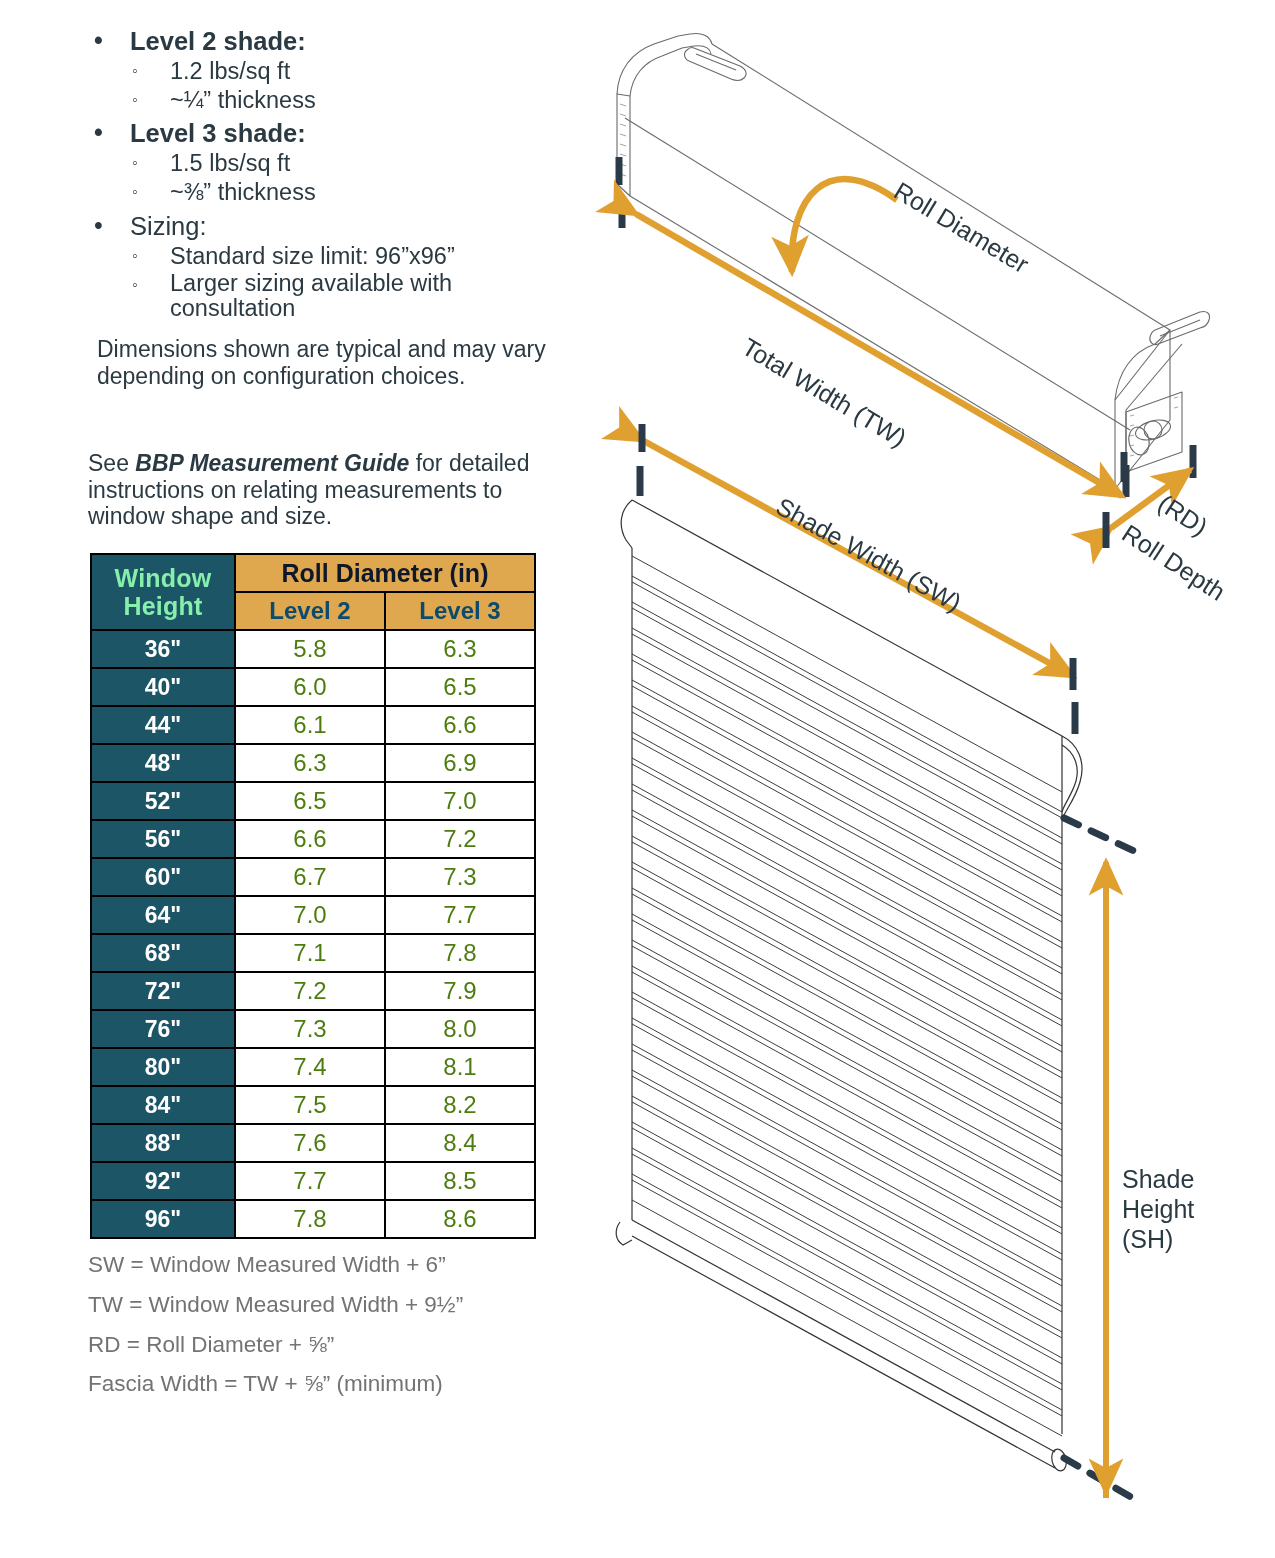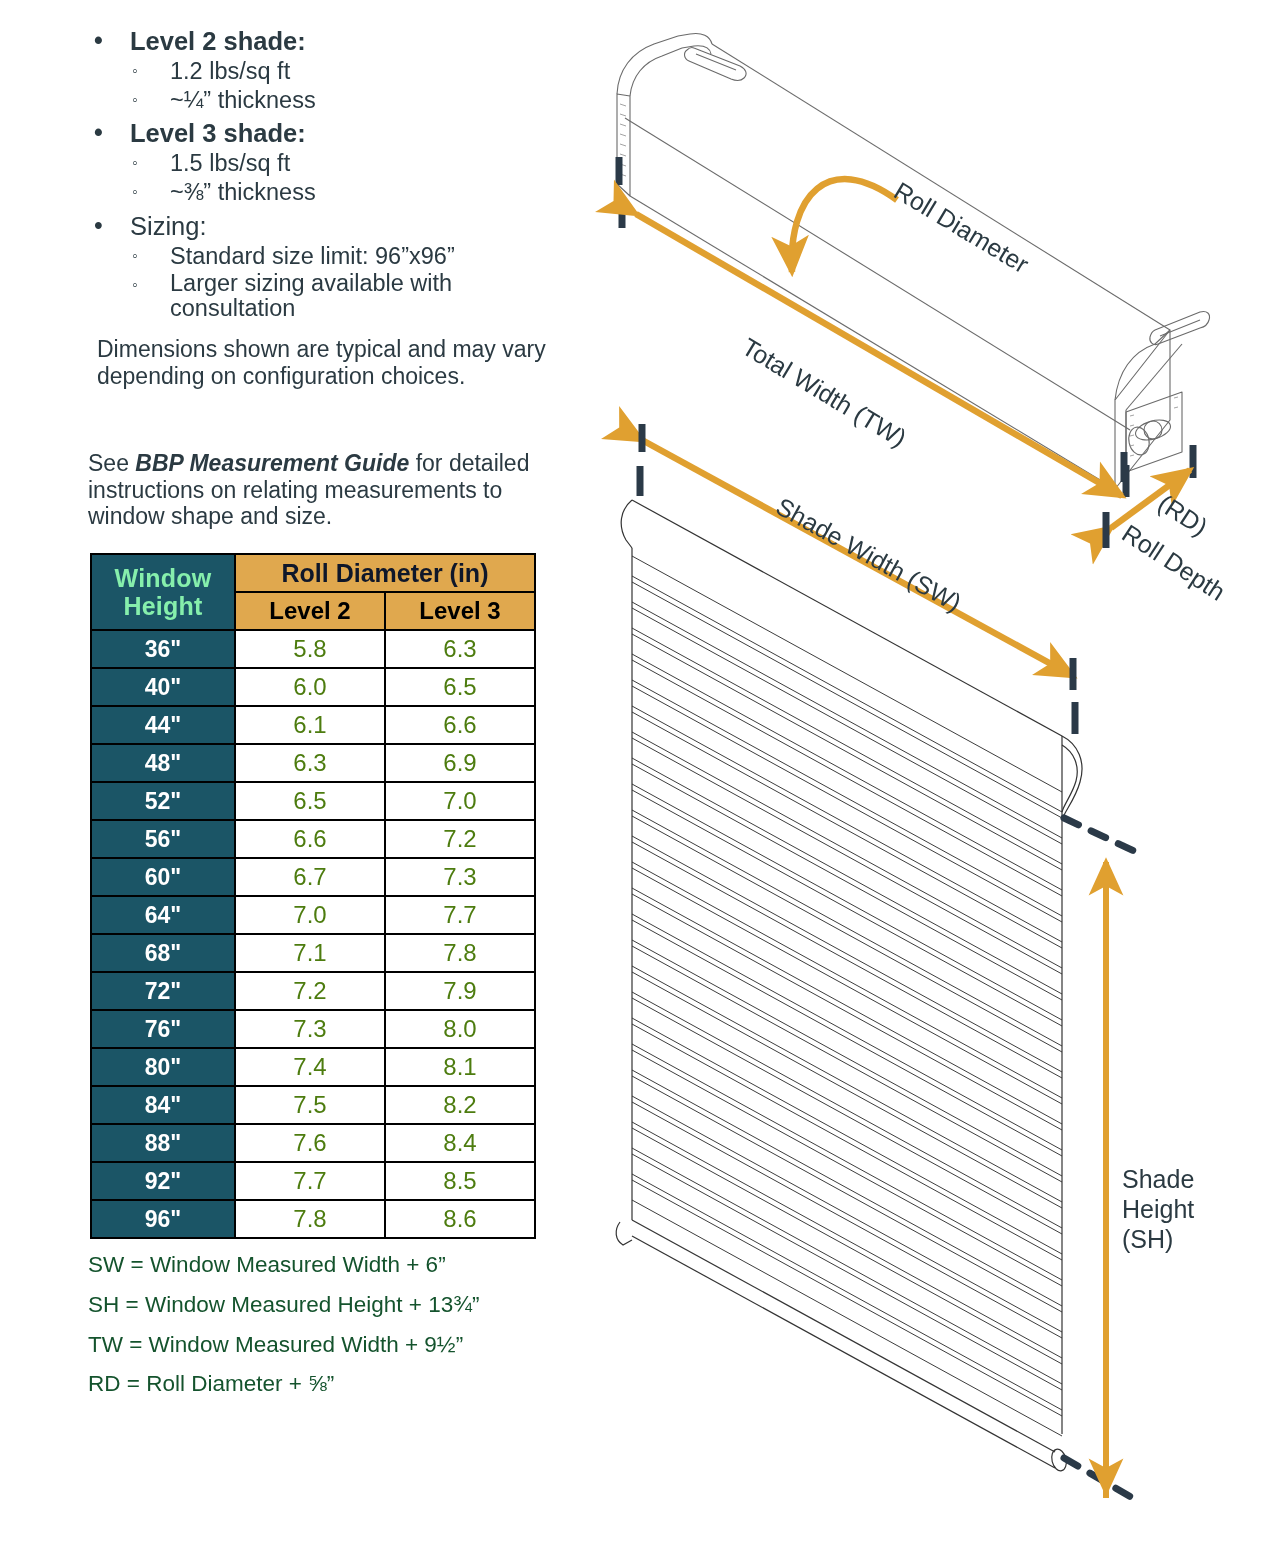--- a/index.html
+++ b/index.html
@@ -106,21 +106,21 @@
   }
   #roll-table .th-window .wh-line { display: block; line-height: 1.14; }
   #roll-table .th-orange {
     background: #e0a84e;
     color: #0f172a;
     font-weight: bold;
     font-size: 25px;
   }
   #roll-table .th-sub {
     background: #e0a84e;
-    color: #000000;
+    color: #0c4a6e;
     font-weight: bold;
     font-size: 24px;
   }
   #roll-table .row-head {
     background: #1b5566;
     color: #ffffff;
     font-weight: bold;
     font-size: 23px;
   }
   #roll-table .val {
@@ -134,21 +134,21 @@
   #formulas {
     position: absolute;
     left: 88px;
     top: 1253px;
     width: 470px;
   }
   .formula-line {
     font-size: 22.5px;
     line-height: 1.1;
     margin-bottom: 15px;
-    color: #14532d;
+    color: #737373;
     white-space: nowrap;
   }
 
   
   #diagram {
     position: absolute;
     left: 570px;
     top: 0;
     width: 705px;
     height: 1558px;
@@ -307,23 +307,23 @@
         <tr>
           <td class="row-head">96"</td>
           <td class="val">7.8</td>
           <td class="val">8.6</td>
         </tr>
       </tbody>
   </table>
 
   <div id="formulas">
     <div class="formula-line">SW = Window Measured Width + 6”</div>
-    <div class="formula-line">SH  = Window Measured Height + 13¾”</div>
     <div class="formula-line">TW = Window Measured Width + 9½”</div>
     <div class="formula-line">RD = Roll Diameter + ⅝”</div>
+    <div class="formula-line">Fascia Width  = TW + ⅝” (minimum)</div>
   </div>
 
 </div>
 
 <div id="diagram">
   <svg width="705" height="1558" viewBox="0 0 705 1558" xmlns="http://www.w3.org/2000/svg">
 
     <defs>
       <marker id="arrowOrange" markerWidth="7" markerHeight="7" refX="5.6" refY="3.5" orient="auto" markerUnits="strokeWidth">
         <path d="M0,0.6 L6.4,3.5 L0,6.4 L1.6,3.5 Z" fill="#e0a030"></path>

